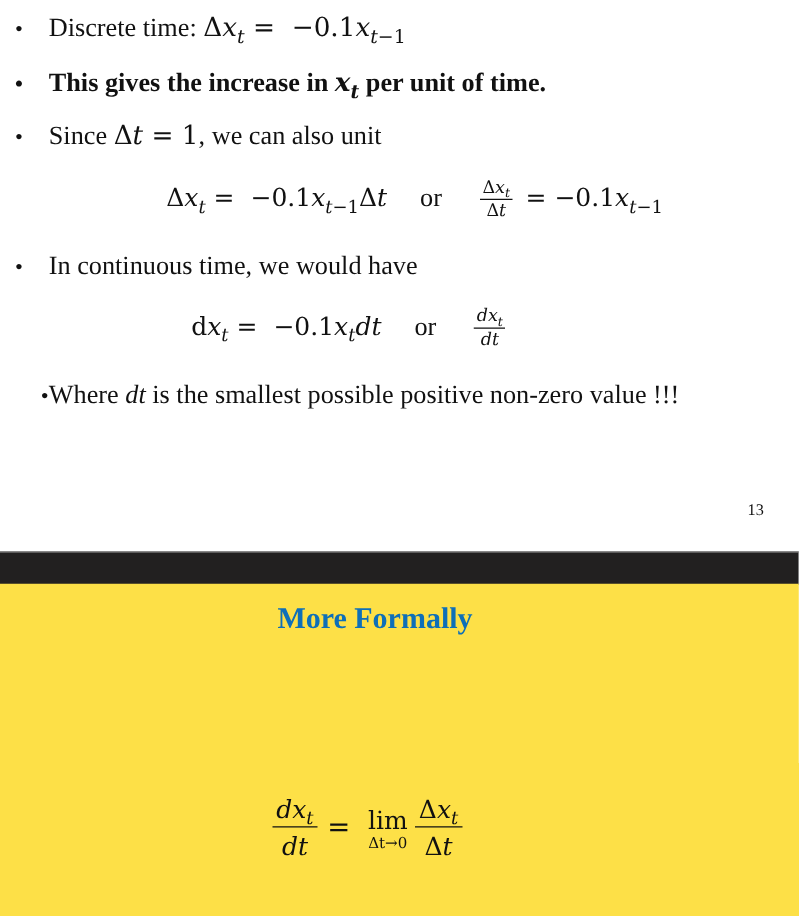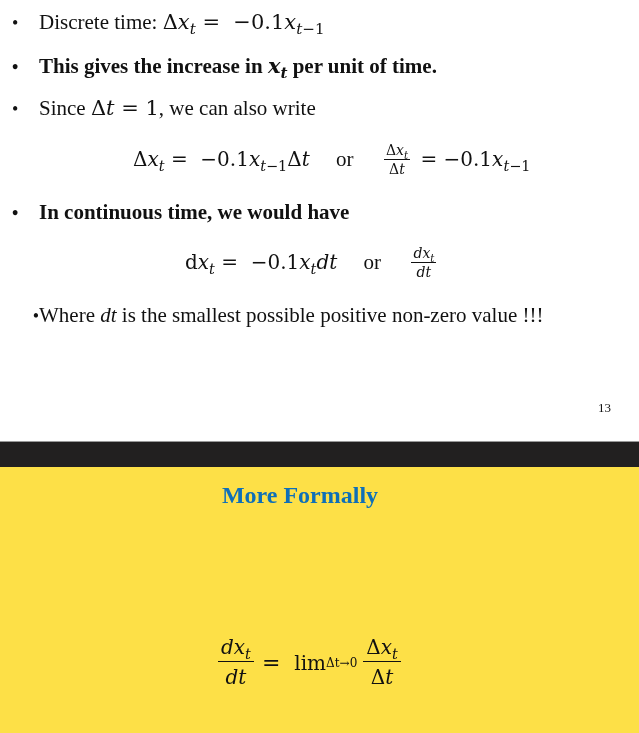--- a/index.html
+++ b/index.html
@@ -17,53 +17,53 @@
   .frac .den { line-height:17px; padding-top:1px; }
   .or { font-family:"Liberation Serif", serif; font-size:21px; margin:0 20px; }
   .pagenum { position:absolute; left:598px; top:400px; font-size:13px; font-family:Liberation Serif, serif;text-align:center; }
   .divider { position:absolute; left:0; top:441px; width:639px; height:26px; background:#222020; border-top:1px solid #999; }
   .slide2 { position:absolute; left:0; top:467px; width:639px; height:266px; background:#fde047;padding-left:16px; }
   .title { position:absolute; left:0; width:600px; top:15px; text-align:center; font-size:24px; font-weight:bold; color:#0e6fb8; font-family:"Liberation Serif", serif; }
   .bigeq { position:absolute; left:218px; top:168px; font-size:22px; font-family:"DejaVu Serif", serif; white-space:nowrap; display:flex; align-items:center; }
   .bigfrac { display:inline-flex; flex-direction:column; align-items:center; font-size:20px; }
   .bigfrac .num { border-bottom:1.5px solid #111; padding:0 3px 2px; line-height:24px; }
   .bigfrac .den { line-height:26px; padding-top:2px; }
-  .lim { display:inline-flex; flex-direction:row; align-items:center; margin:0 6px; }
+  .lim { display:inline-flex; flex-direction:column; align-items:center; margin:0 6px; }
   .lim .word { font-size:20px; line-height:22px; }
   .lim .under { font-size:12px; line-height:14px; }
 </style>
 </head>
 <body>
 
 <div class="slide1">
   <div class="bullet" style="top:10px;">
     <span class="dot">•</span><span>Discrete time: </span><span class="math">Δ<span class="mi">x</span><sub class="mi">t</sub> =&nbsp; −0.1<span class="mi">x</span><sub><span class="mi">t</span>−1</sub></span>
   </div>
   <div class="bullet" style="top:54px;font-weight:bold;">
     <span class="dot">•</span><span>This gives the increase in </span><span class="math"><span class="mi">x</span><sub class="mi">t</sub></span> <b>per unit of time.</b>
   </div>
   <div class="bullet" style="top:96px;">
-    <span class="dot">•</span><span>Since </span><span class="math">Δ<span class="mi">t</span> = 1</span><span>, we can also write</span>
+    <span class="dot">•</span><span>Since </span><span class="math">Δ<span class="mi">t</span> = 1</span><span>, we can also unit</span>
   </div>
 
   <div class="eq" style="left:133px; top:142px;">
     <span>Δ<span class="mi">x</span><sub class="mi">t</sub> =&nbsp; −0.1<span class="mi">x</span><sub><span class="mi">t</span>−1</sub>Δ<span class="mi">t</span></span>
     <span class="or">or</span>
     <span class="frac">
         <span class="num">Δ<span class="mi">x</span><sub class="mi">t</sub></span>
         <span class="den">Δ<span class="mi">t</span></span>
       </span>
     <span>= −0.1<span class="mi">x</span><sub><span class="mi">t</span>−1</sub></span>
   </div>
 
-  <div class="bullet" style="top:200px;font-weight:bold;">
+  <div class="bullet" style="top:200px;">
     <span class="dot">•</span><span>In continuous time, we would have</span>
   </div>
 
-  <div class="eq" style="left:153px; top:245px;margin-left:32px;">
+  <div class="eq" style="left:153px; top:245px;">
     <span>d<span class="mi">x</span><sub class="mi">t</sub> =&nbsp; −0.1<span class="mi">x</span><sub class="mi">t</sub><span class="mi">dt</span></span>
     <span class="or">or</span>
     <span class="frac">
         <span class="num mi">dx<sub>t</sub></span>
         <span class="den mi">dt</span>
       </span>
   </div>
 
   <div class="bullet" style="top:303px;text-align:right;">
     <span class="dot">•</span><span>Where </span><i>dt</i><span> is the smallest possible positive non-zero value !!!</span>

